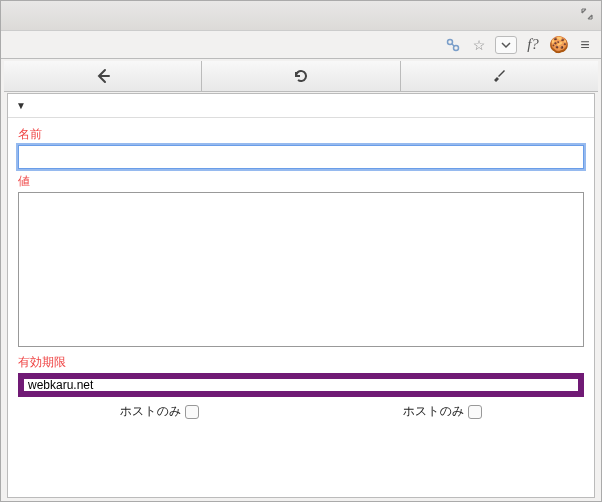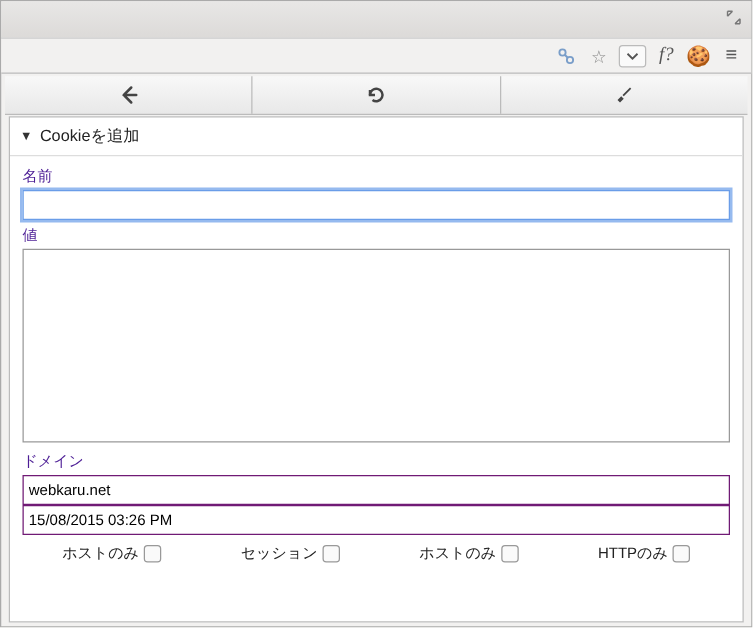--- a/index.html
+++ b/index.html
@@ -14,22 +14,22 @@
   .cookie-icon { font-size: 16px; }
   .menu-icon { font-size: 16px; color: #555; }
   .link-icon { color: #7a9ec9; }
   .toolbar { display: flex; border-bottom: 1px solid #bbb; background: linear-gradient(#f8f8f8,#e8e8e8); }
   .toolbar-btn { flex: 1; height: 30px; display: flex; align-items: center; justify-content: center; border-right: 1px solid #bbb; font-size: 16px; color: #444; cursor: pointer; }
   .toolbar-btn:last-child { border-right: none; }
   .content { flex: 1; background: #fff; border: 1px solid #bbb; margin: 1px 3px; overflow-y: auto; }
   .section-header { display: flex; align-items: center; gap: 6px; padding: 6px 8px; border-bottom: 1px solid #ddd; font-size: 13px; color: #222; }
   .triangle { font-size: 10px; color: #333; }
   .form-area { padding: 4px 10px 8px; }
-  .field-label { font-size: 12px; color: #4c1d95; margin-top: 4px; margin-bottom: 2px; }
-  .text-input { width: 100%; height: 24px; border: 1px solid #701a75; padding: 2px 4px; font-size: 12px; background: #fff; }
+  .field-label { font-size: 12px; color: #ef4444; margin-top: 4px; margin-bottom: 2px; }
+  .text-input { width: 100%; height: 24px; border: 6px solid #701a75; padding: 2px 4px; font-size: 12px; background: #fff; }
   .text-input.focused { outline: none; border: 1px solid #6a9de8; box-shadow: 0 0 0 2px rgba(106,157,232,0.7); }
   .textarea { width: 100%; height: 155px; border: 1px solid #999; padding: 4px; font-size: 12px; resize: none; background: #fff; }
   .checkbox-row { display: flex; justify-content: space-around; align-items: center; padding: 6px 0 2px; }
   .check-item { display: flex; align-items: center; gap: 4px; font-size: 12px; color: #222; }
   .checkbox { width: 14px; height: 14px; border: 1px solid #999; border-radius: 3px; background: #fafafa; }
   .pocket svg { display:block; margin: 2px auto; }
 </style>
 </head>
 <body>
 
@@ -77,49 +77,39 @@
       <div class="toolbar-btn">
         <svg width="16" height="16" viewBox="0 0 16 16">
             <path d="M3 12 L6 9 L8 11 L5 14 Z M7 8 L13 2 L14 3 L8 9 Z" fill="#444"></path>
           </svg>
       </div>
     </div>
 
     <div class="content">
       <div class="section-header">
         <span class="triangle">▼</span>
-        <span>Cookieを追加</span>
       </div>
 
       <div class="form-area">
         <div class="field-label">名前</div>
         <input class="text-input focused" value="" style="">
 
         <div class="field-label">値</div>
         <textarea class="textarea" style=""></textarea>
 
-        <div class="field-label">ドメイン</div>
+        <div class="field-label">有効期限</div>
         <input class="text-input" value="webkaru.net" style="">
 
-        <input class="text-input" value="15/08/2015 03:26 PM" style="">
 
         <div class="checkbox-row">
           <label class="check-item">
             <span>ホストのみ</span>
             <span class="checkbox"></span>
           </label>
           <label class="check-item">
-            <span>セッション</span>
-            <span class="checkbox"></span>
-          </label>
-          <label class="check-item">
             <span>ホストのみ</span>
-            <span class="checkbox"></span>
-          </label>
-          <label class="check-item">
-            <span>HTTPのみ</span>
             <span class="checkbox"></span>
           </label>
         </div>
       </div>
     </div>
   </div>
 </div>
 
 </body></html>

